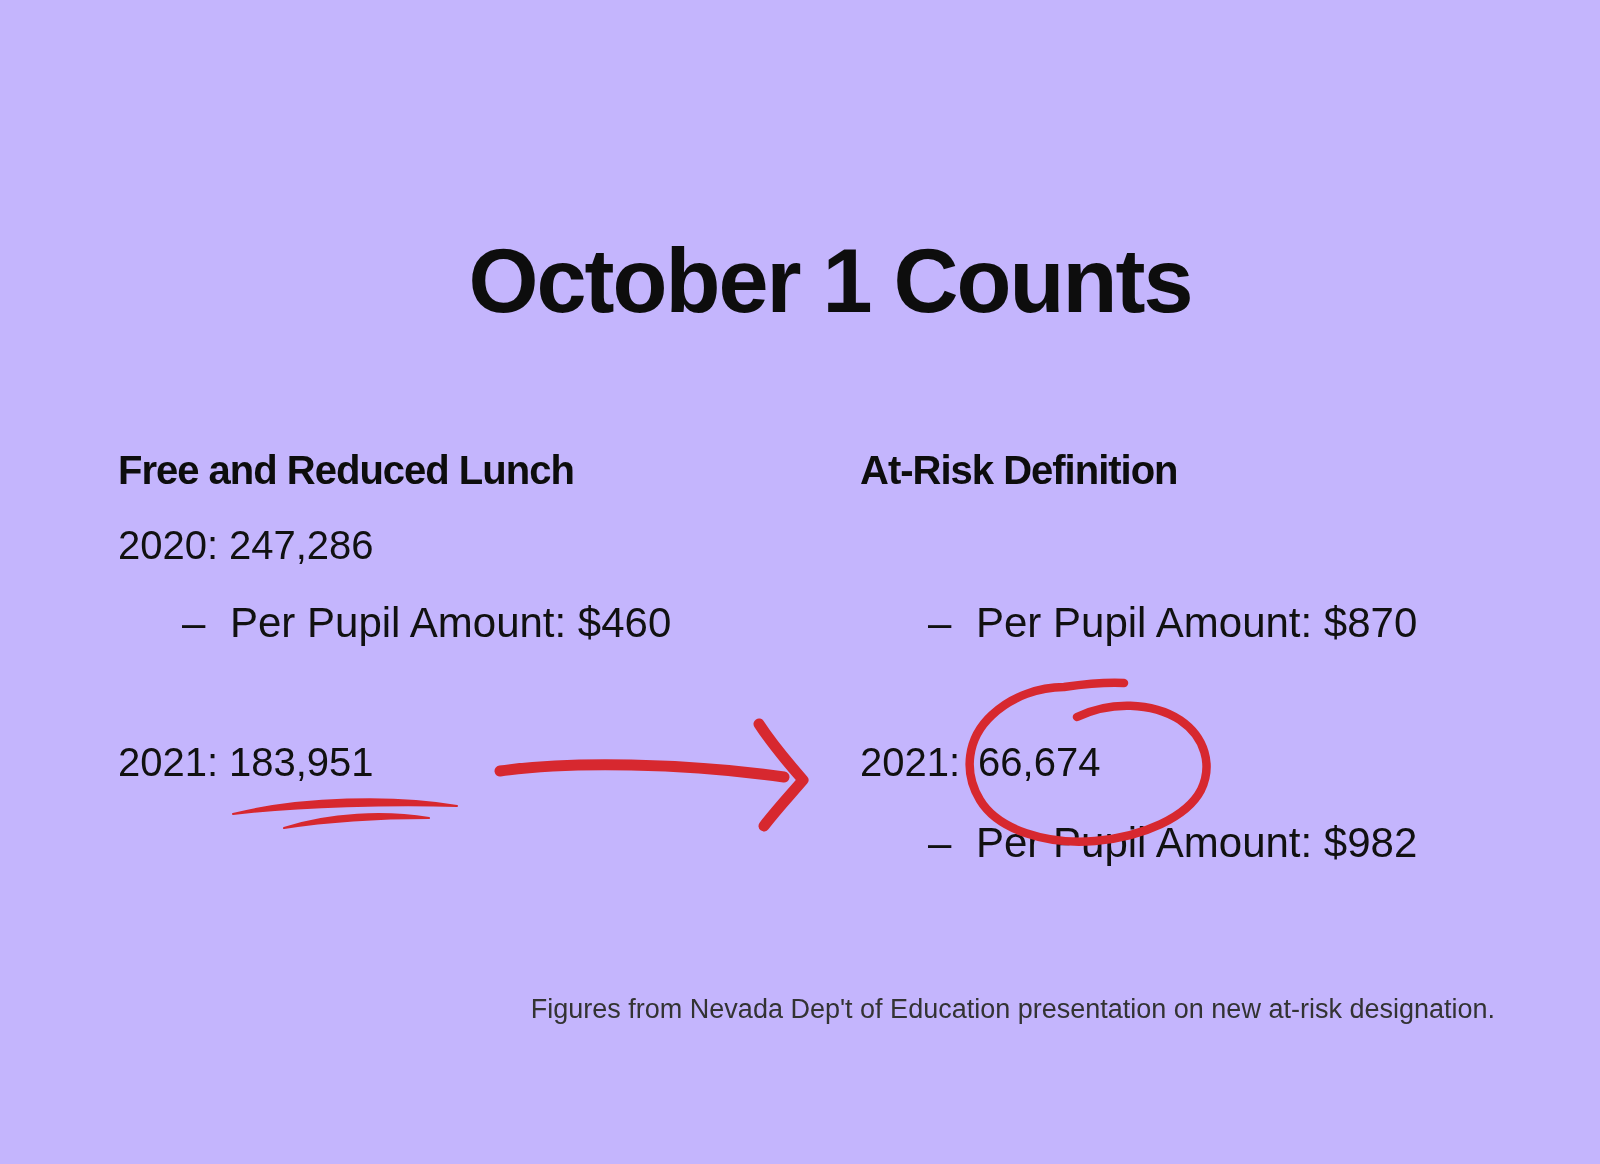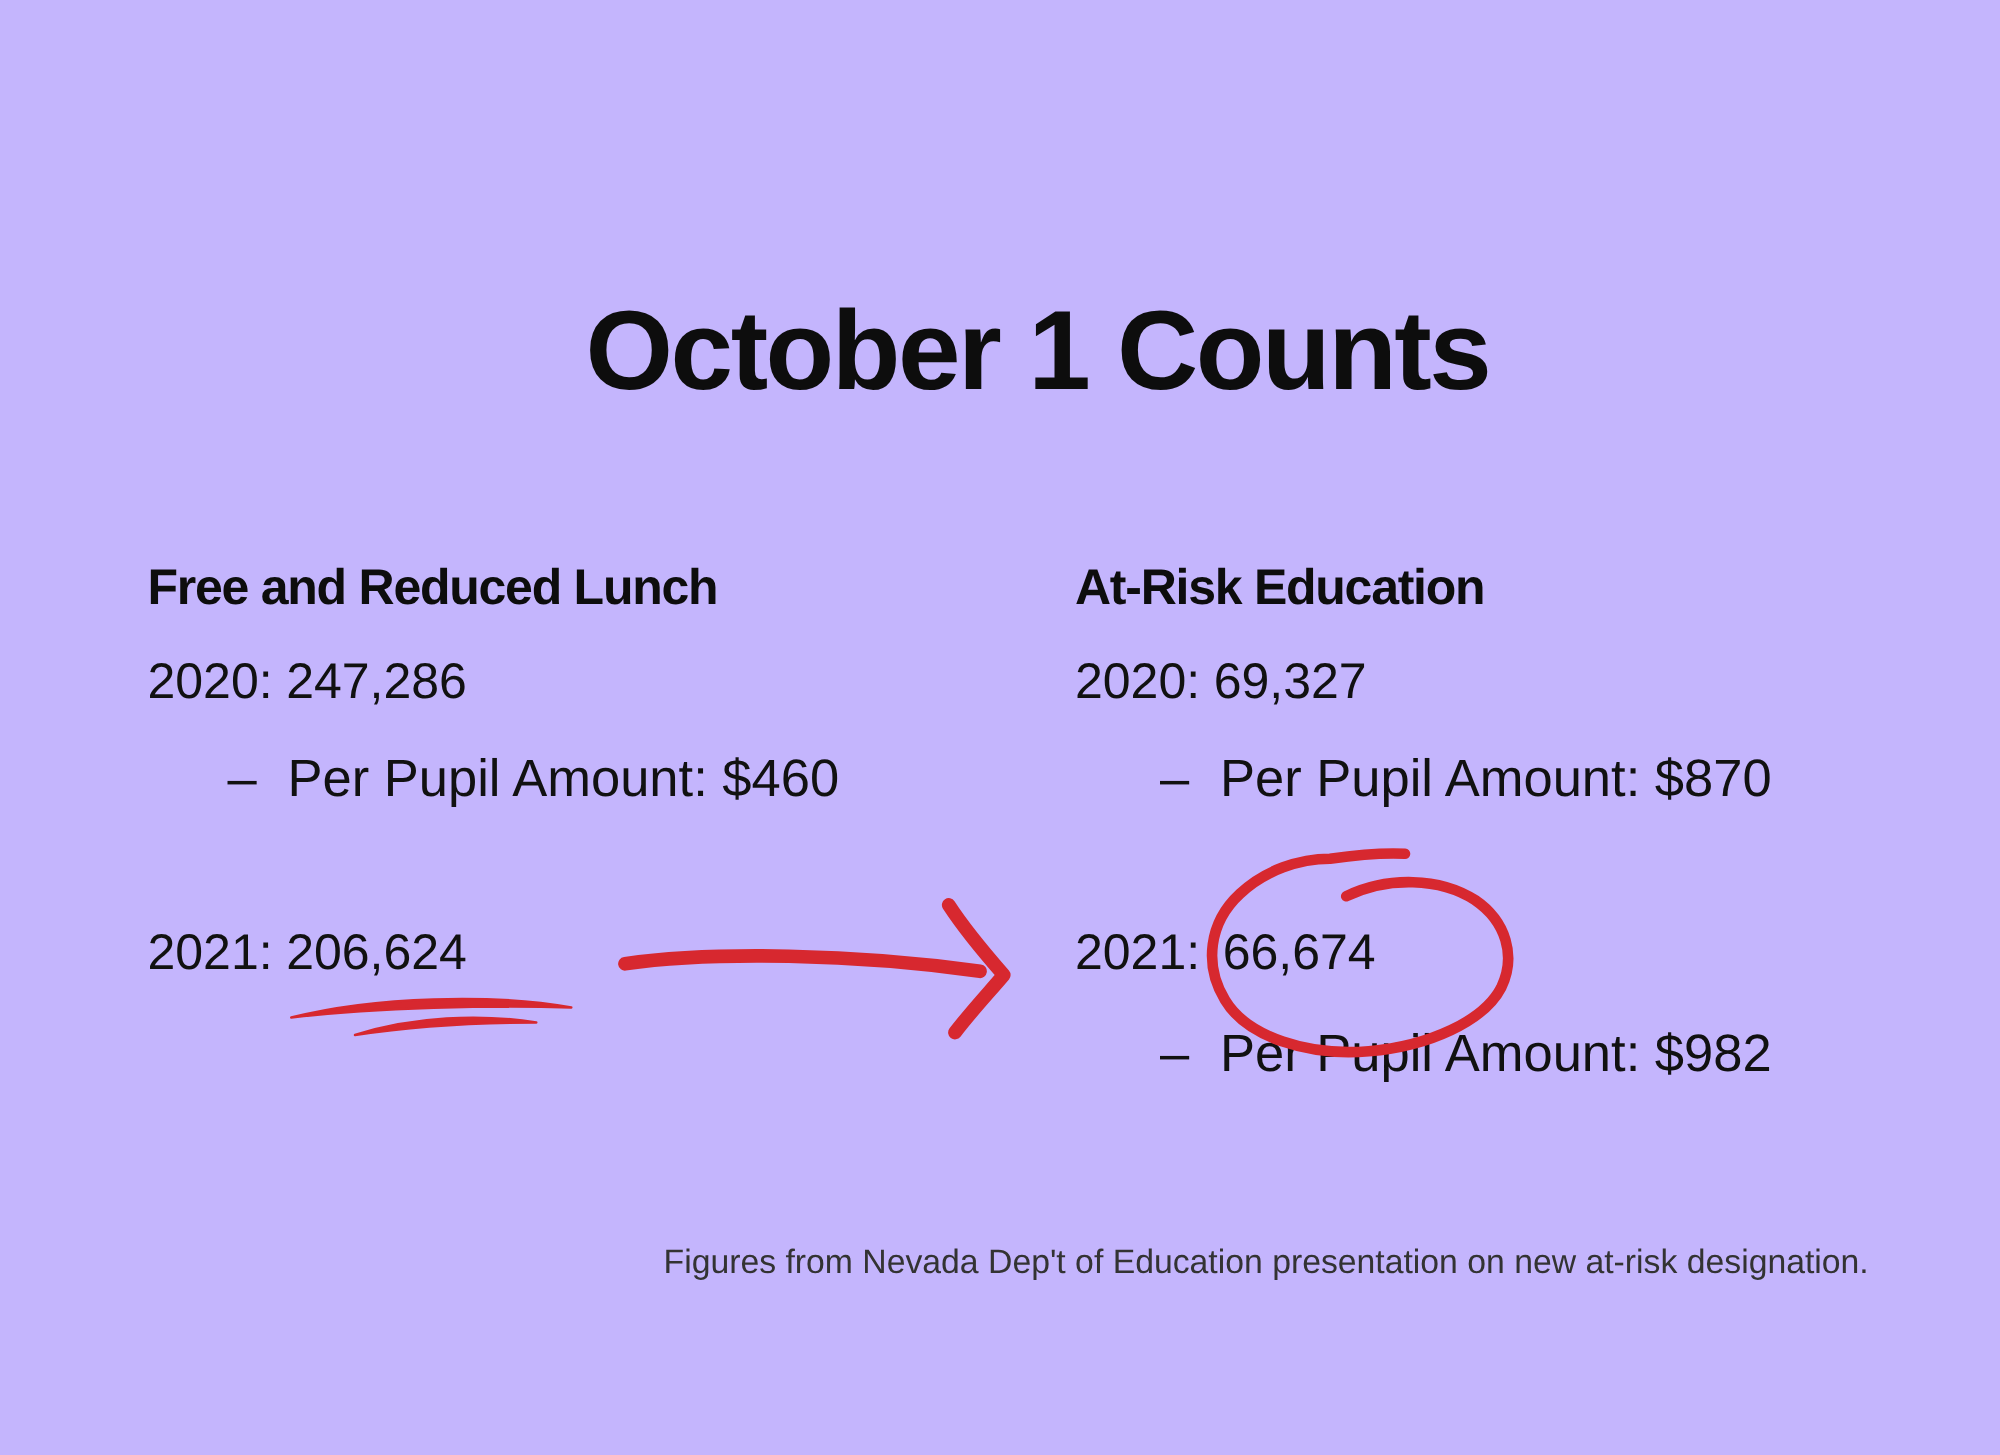--- a/index.html
+++ b/index.html
@@ -79,28 +79,25 @@
   <div class="abs col-header l-header">Free and Reduced Lunch</div>
 
   <div class="abs year-row l-2020">
     <span>2020:</span><span class="value">247,286</span>
   </div>
   <div class="abs sub-row l-2020-sub">
     <span class="dash">–</span><span>Per Pupil Amount: $460</span>
   </div>
 
   <div class="abs year-row l-2021">
-    <span>2021:</span><span class="value">206,624</span>
+    <span>2021:</span><span class="value">183,951</span>
   </div>
 
-  <div class="abs col-header r-header">At-Risk Education</div>
+  <div class="abs col-header r-header">At-Risk Definition</div>
 
-  <div class="abs year-row r-2020">
-    <span>2020:</span><span class="value">69,327</span>
-  </div>
   <div class="abs sub-row r-2020-sub">
     <span class="dash">–</span><span>Per Pupil Amount: $870</span>
   </div>
 
   <div class="abs year-row r-2021">
     <span>2021:</span><span class="value" style="margin-left:0.45em;">66,674</span>
   </div>
   <div class="abs sub-row r-2021-sub">
     <span class="dash">–</span><span>Per Pupil Amount: $982</span>
   </div>

